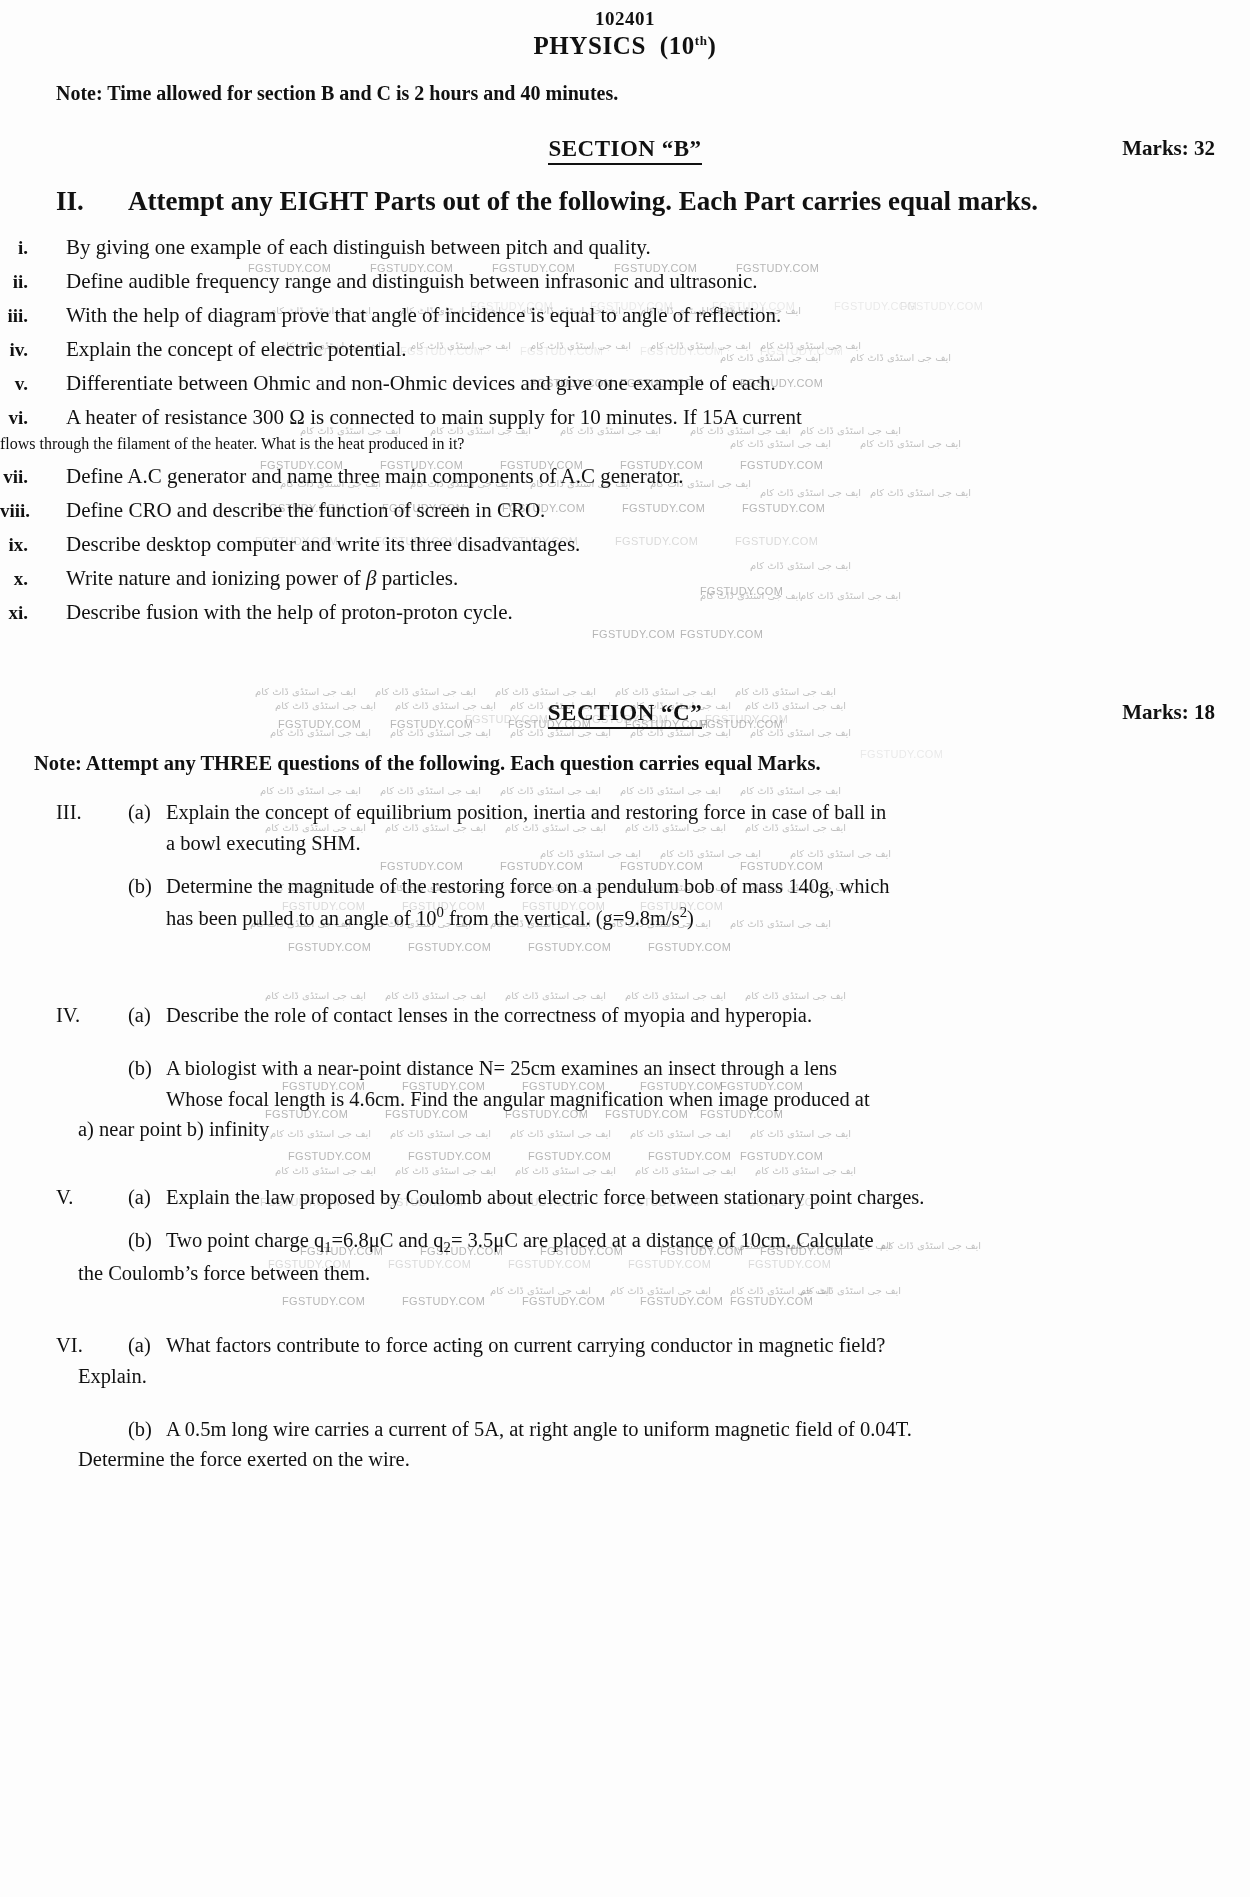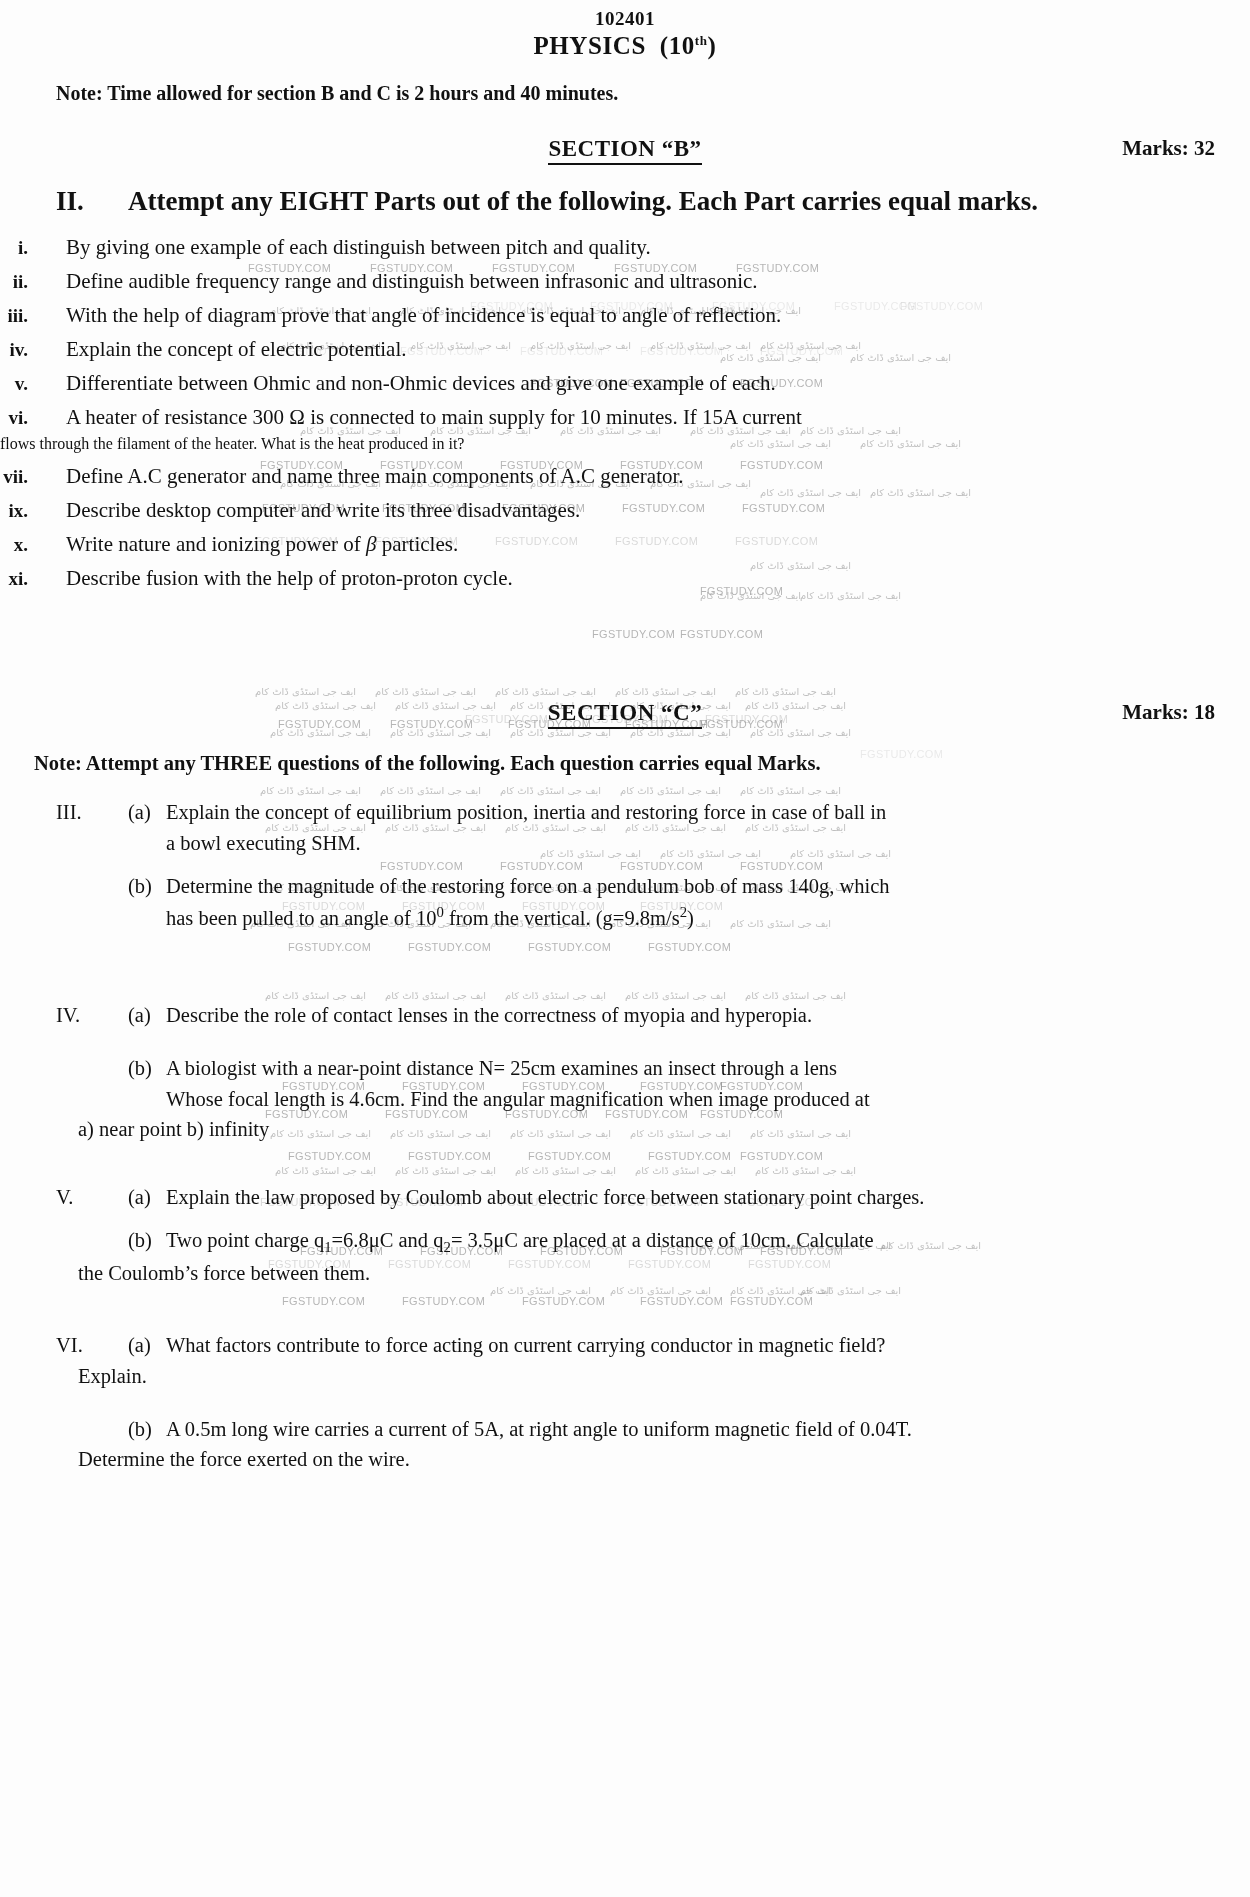--- a/index.html
+++ b/index.html
@@ -409,20 +409,24 @@
           <span class="body">A heater of resistance 300 Ω is connected to main supply for 10 minutes. If 15A current</span>
         </div>
         <div class="cont">flows through the filament of the heater. What is the heat produced in it?</div>
       </div>
 
       <div class="part" style="margin-top:8px;">
         <span class="rn">vii.</span>
         <span class="body">Define A.C generator and name three main components of A.C generator.</span>
       </div>
 
+      <div class="part">
+        <span class="rn">viii.</span>
+        <span class="body">Define CRO and describe the function of screen in CRO.</span>
+      </div>
 
       <div class="part">
         <span class="rn">ix.</span>
         <span class="body">Describe desktop computer and write its three disadvantages.</span>
       </div>
 
       <div class="part">
         <span class="rn">x.</span>
         <span class="body"><span>Write nature and ionizing power of </span><span class="ital">β</span><span> particles.</span></span>
       </div>

